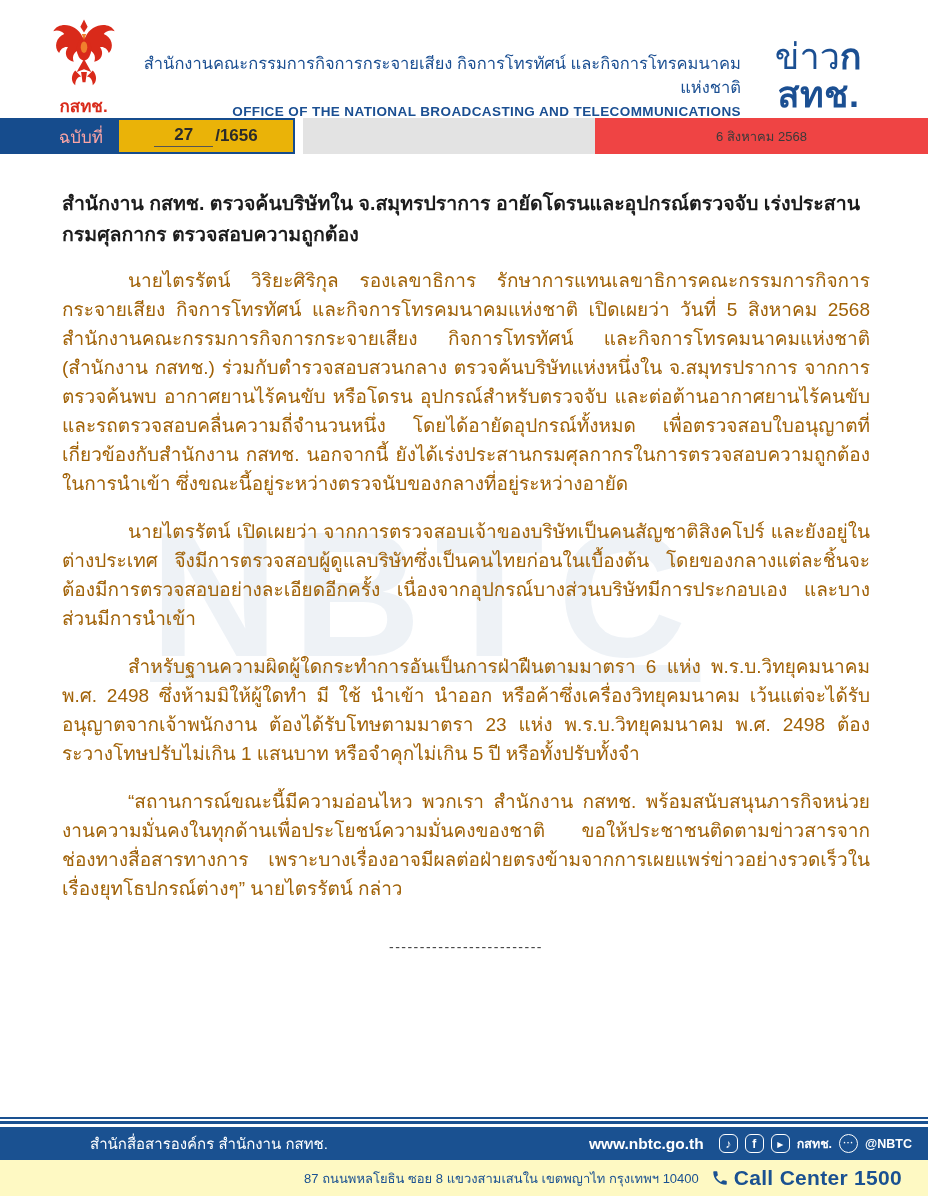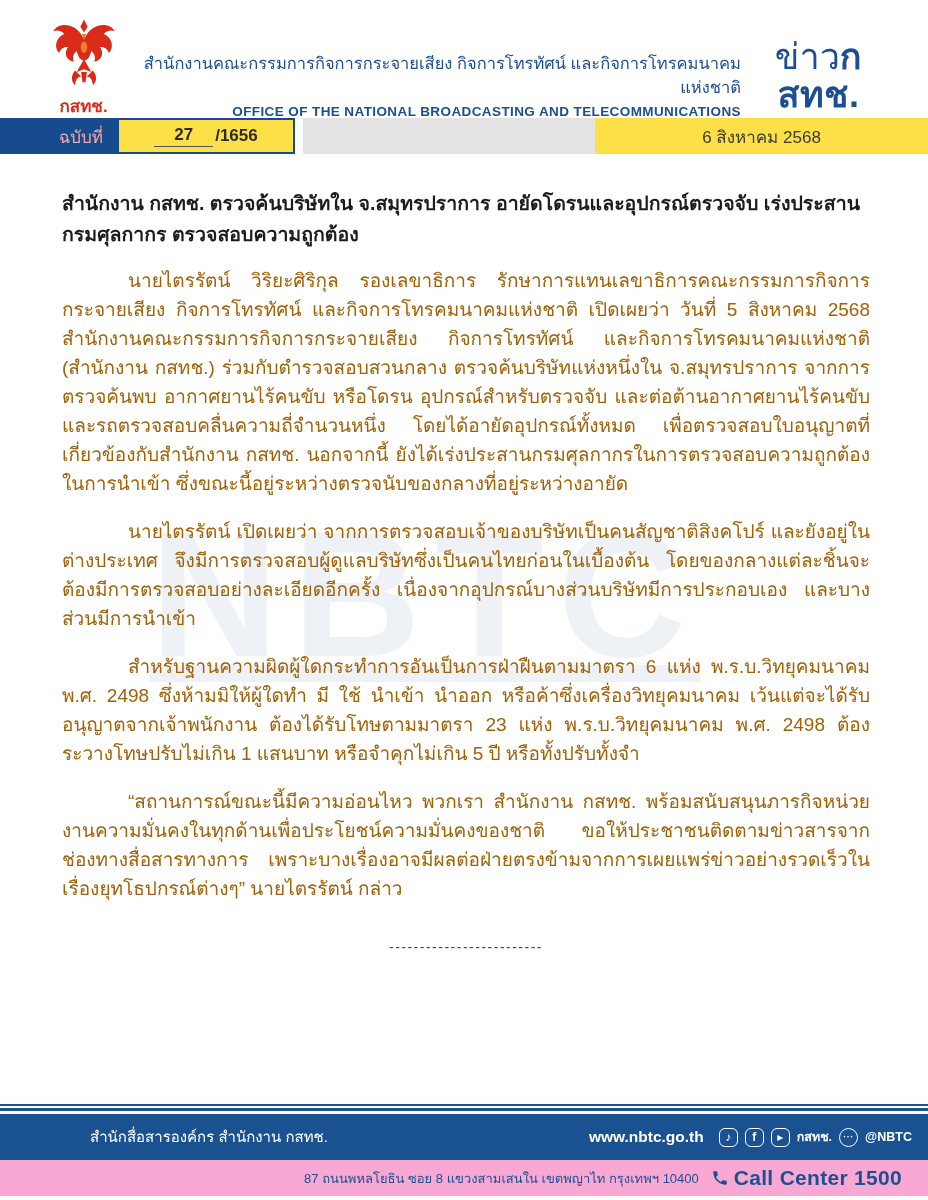--- a/index.html
+++ b/index.html
@@ -20,26 +20,26 @@
   .org-en { color:#1b4f92; font-size:13.5px; font-weight:bold; letter-spacing:0.4px; margin-top:4px; }
   .press-block { margin-left:auto; text-align:center; padding-top:24px; padding-right:4px; }
   .press-th { color:#1b4f92; font-size:36px; line-height:1.05; }
   .press-th .light { font-weight:normal; }
   .press-th .bold { font-weight:bold; letter-spacing:0.5px; }
   .press-en { color:#1b4f92; font-size:20px; font-weight:600; letter-spacing:1px; margin-top:4px; }
 
   
   .issue-bar { position:absolute; top:118px; left:0; right:0; height:36px; display:flex; align-items:stretch; }
   .issue-label-cell { width:117px; background:#164c8d; color:#fca5a5; display:flex; align-items:center; justify-content:flex-end; padding-right:14px; font-size:17px; }
-  .issue-number-box { width:178px; background:#fde047; border:2px solid #164c8d; display:flex; align-items:center; justify-content:center; font-size:17px; font-weight:bold; color:#2b2b2b; }
+  .issue-number-box { width:178px; background:#eab308; border:2px solid #164c8d; display:flex; align-items:center; justify-content:center; font-size:17px; font-weight:bold; color:#2b2b2b; }
   .issue-number { border-bottom:1.5px solid #555; padding:0 20px 1px 20px; }
   .issue-year { margin-left:2px; }
   .issue-gap { width:8px; background:#ffffff; }
   .issue-gray { width:292px; background:#e3e3e3; }
-  .issue-date-cell { flex:1; background:#fde047; display:flex; align-items:center; justify-content:center; color:#3a3a3a; font-size:17px; }
+  .issue-date-cell { flex:1; background:#ef4444; display:flex; align-items:center; justify-content:center; color:#3a3a3a; font-size:13px; }
 
   
   .watermark {
     position:absolute; top:492px; left:150px; width:660px;
     font-size:178px; font-weight:bold; color:#1a5190; opacity:0.07;
     letter-spacing:14px; z-index:0; user-select:none;text-decoration:underline;
   }
   .doc-body { position:absolute; top:188px; left:62px; right:58px; z-index:1; }
   .doc-title { font-size:19.5px; font-weight:bold; color:#1c1c1c; line-height:1.6; margin-bottom:16px; }
   .doc-body p.para {
@@ -47,32 +47,32 @@
     text-align:justify; text-indent:66px; margin:0 0 19px 0;
   }
   .divider { text-align:center; margin-top:36px; color:#4a4a4a; font-size:14px; letter-spacing:1.5px; }
 
   
   .footer { position:absolute; left:0; right:0; bottom:4px; z-index:2; }
   .stripe-a { height:2px; background:#1a5191; }
   .stripe-w1 { height:2px; background:#ffffff; }
   .stripe-b { height:3px; background:#1a5191; }
   .stripe-w2 { height:3px; background:#ffffff; }
-  .footer-bar { height:46px; background:#1a5191; display:flex; align-items:center; color:#ffffff; }
+  .footer-bar { height:33px; background:#1a5191; display:flex; align-items:center; color:#ffffff; }
   .footer-dept { margin-left:90px; font-size:15px; }
   .footer-right { margin-left:auto; display:flex; align-items:center; gap:7px; margin-right:16px; }
   .footer-site { font-weight:bold; font-size:15.5px; margin-right:8px; }
   .soc-icon {
     width:19px; height:19px; border:1.6px solid #ffffff; border-radius:6px;
     display:inline-flex; align-items:center; justify-content:center;
     color:#ffffff; font-size:12px; font-weight:bold; line-height:1;
   }
   .soc-icon.round { border-radius:50%; font-size:9px; letter-spacing:0.5px; }
   .soc-label { font-size:12.5px; font-weight:bold; }
-  .address-row { height:36px; display:flex; align-items:center; justify-content:flex-end; padding-right:26px; gap:12px; background:#f9a8d4; }
+  .address-row { height:36px; display:flex; align-items:center; justify-content:flex-end; padding-right:26px; gap:12px; background:#fef9c3; }
   .address-text { color:#1a5191; font-size:13px; }
   .call-center { display:flex; align-items:center; gap:5px; color:#1a5191; }
   .call-center svg { display:block; }
   .call-center-text { font-size:21px; font-weight:bold; letter-spacing:0.3px; }
 </style>
 </head>
 <body>
 
 <div class="page">
 

